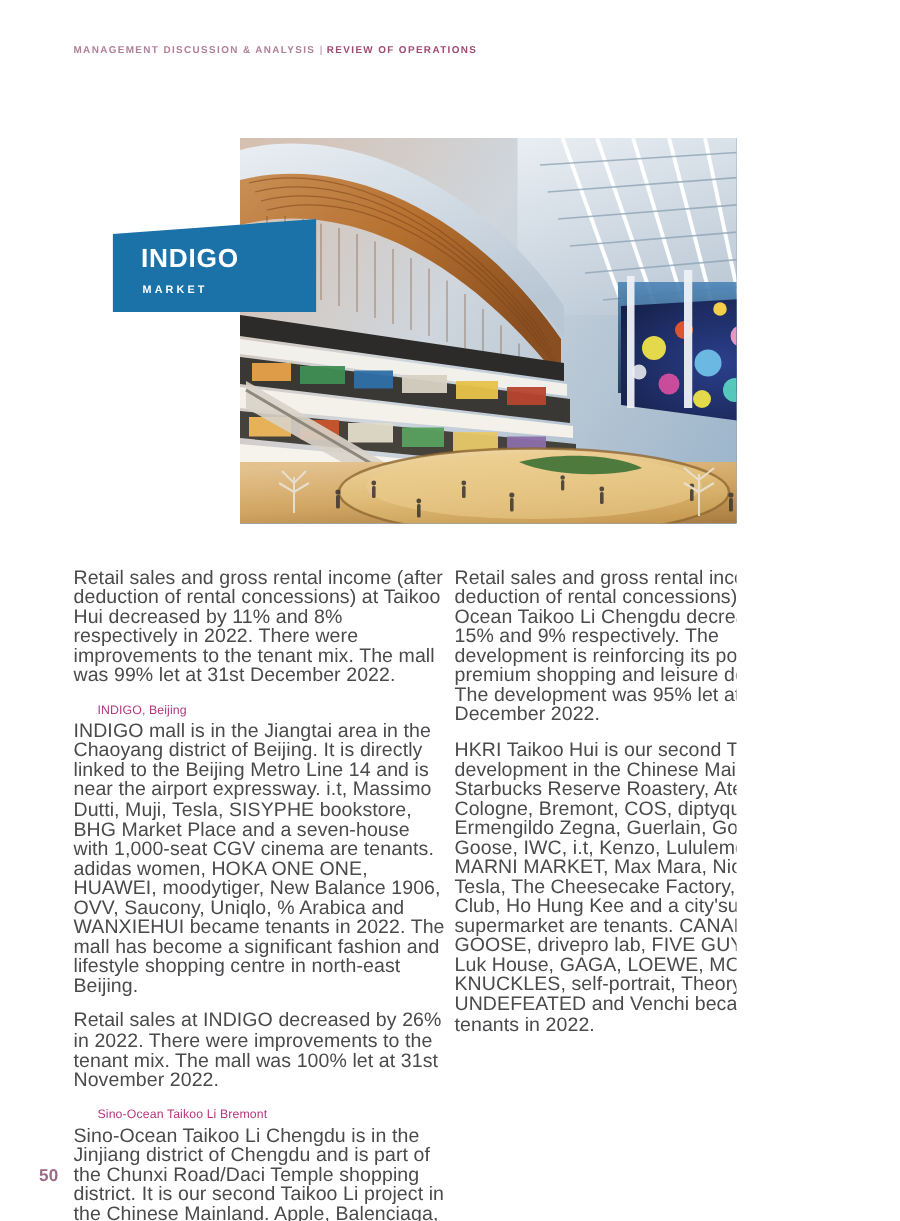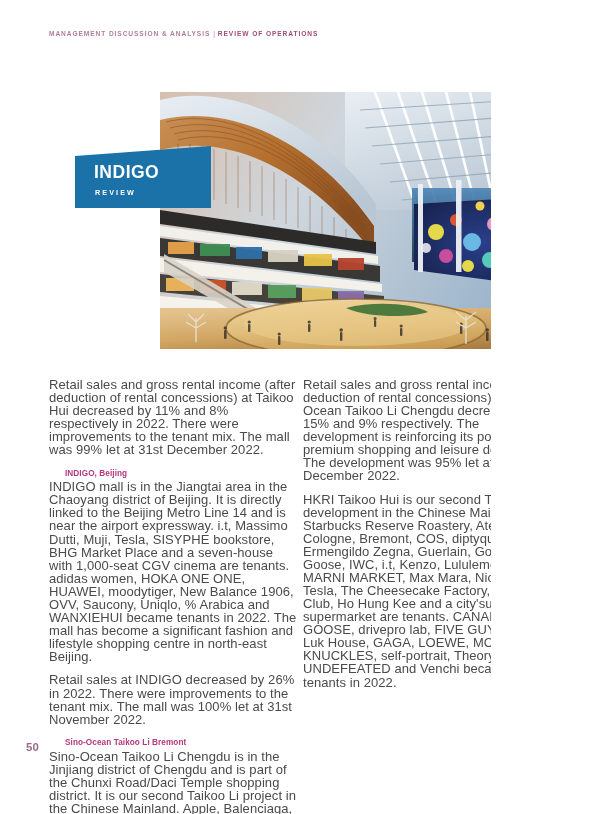--- a/index.html
+++ b/index.html
@@ -104,32 +104,32 @@
     margin: 0 0 10.5px 0;
     font-size: 13px;
     line-height: 13.05px;
     color: #4a4a4d;
     letter-spacing: 0.005em;
   }
   .col h3 {
     margin: 0 0 0.5px 0;
     font-size: 8.2px;
     line-height: 13.05px;
-    font-weight: 700;
+    font-weight: 400;
     color: #b4377e;
     letter-spacing: 0.01em;
     padding-left: 16px;
   }
   .col .sec { margin-top: 3.5px; }
 
   
   .folio {
     position: absolute;
     left: 26px;
-    top: 742px;
+    top: 779px;
     font-size: 11.4px;
     font-weight: 700;
     color: #9a6a87;
     line-height: 1;
     letter-spacing: 0.2px;
   }
 </style>
 </head>
 <body>
 
@@ -309,21 +309,21 @@
 
       <g stroke="#e8e2d4" stroke-width="1.4" fill="none" opacity="0.9">
         <path d="M36 250 L36 226 M36 230 L28 222 M36 230 L44 222 M36 236 L26 230 M36 236 L46 230"></path>
         <path d="M306 252 L306 224 M306 228 L296 220 M306 228 L316 220 M306 236 L296 230 M306 236 L316 230"></path>
       </g>
     </svg>
   </div>
 
   <div class="badge">
     <div class="badge-title">INDIGO</div>
-    <div class="badge-sub">REVIEW</div>
+    <div class="badge-sub">MARKET</div>
   </div>
 
   <div class="col col-left">
     <p>Retail sales and gross rental income (after deduction of rental concessions) at Taikoo Hui decreased by 11% and 8% respectively in 2022. There were improvements to the tenant mix. The mall was 99% let at 31st December 2022.</p>
     <h3 class="sec">INDIGO, Beijing</h3>
     <p>INDIGO mall is in the Jiangtai area in the Chaoyang district of Beijing. It is directly linked to the Beijing Metro Line 14 and is near the airport expressway. i.t, Massimo Dutti, Muji, Tesla, SISYPHE bookstore, BHG Market Place and a seven-house with 1,000-seat CGV cinema are tenants. adidas women, HOKA ONE ONE, HUAWEI, moodytiger, New Balance 1906, OVV, Saucony, Uniqlo, % Arabica and WANXIEHUI became tenants in 2022. The mall has become a significant fashion and lifestyle shopping centre in north-east Beijing.</p>
     <p>Retail sales at INDIGO decreased by 26% in 2022. There were improvements to the tenant mix. The mall was 100% let at 31st November 2022.</p>
     <h3 class="sec">Sino-Ocean Taikoo Li Bremont</h3>
     <p>Sino-Ocean Taikoo Li Chengdu is in the Jinjiang district of Chengdu and is part of the Chunxi Road/Daci Temple shopping district. It is our second Taikoo Li project in the Chinese Mainland. Apple, Balenciaga, Gucci, Dior, Hermès, I.T, Tiffany &amp; Co., Muji, Fangsuo bookstore, Olé Supermarket and a 1,720-seat Palace-j'aime cinema are tenants. Despite COVID-19 resurgence in Chengdu, 85 brands opened new</p>
   </div>

